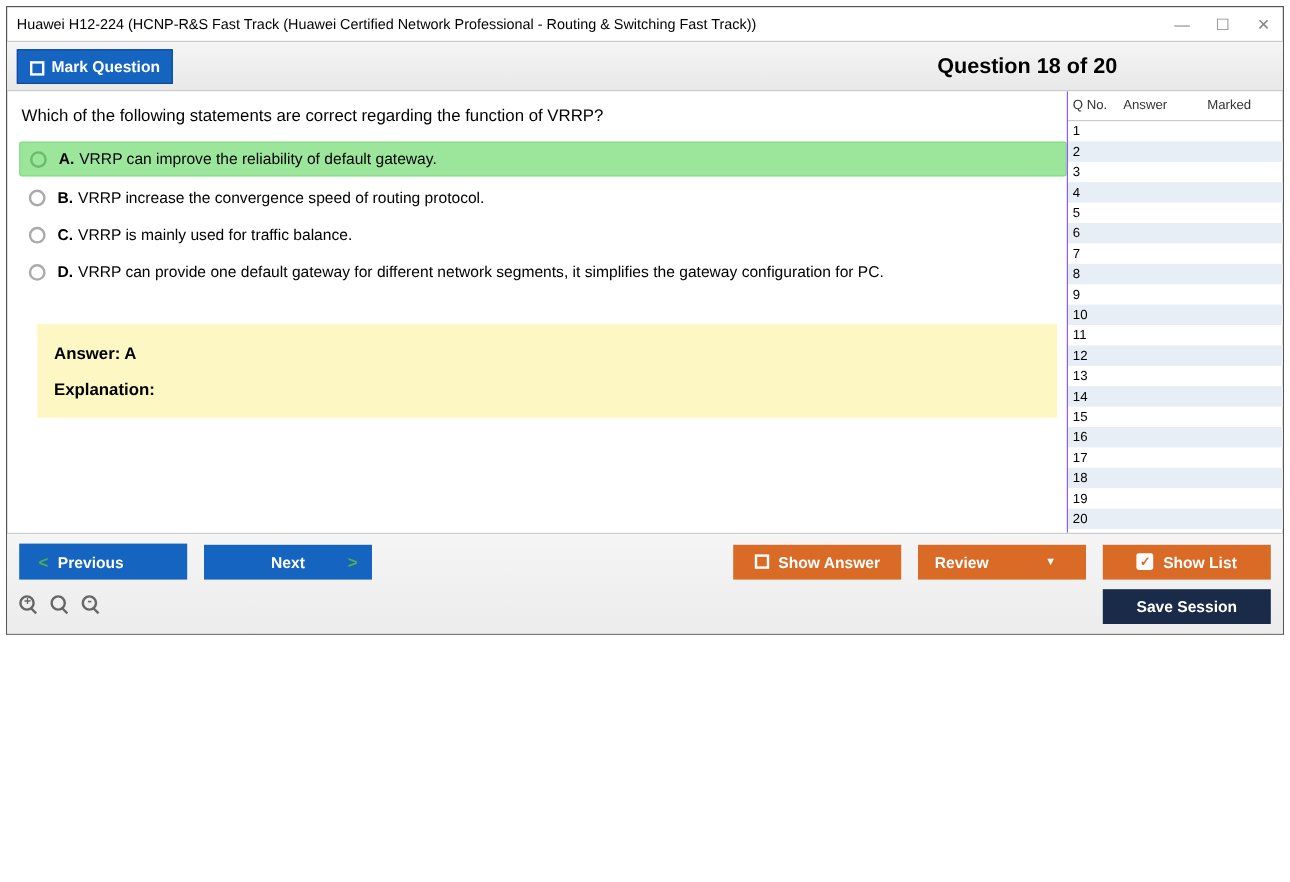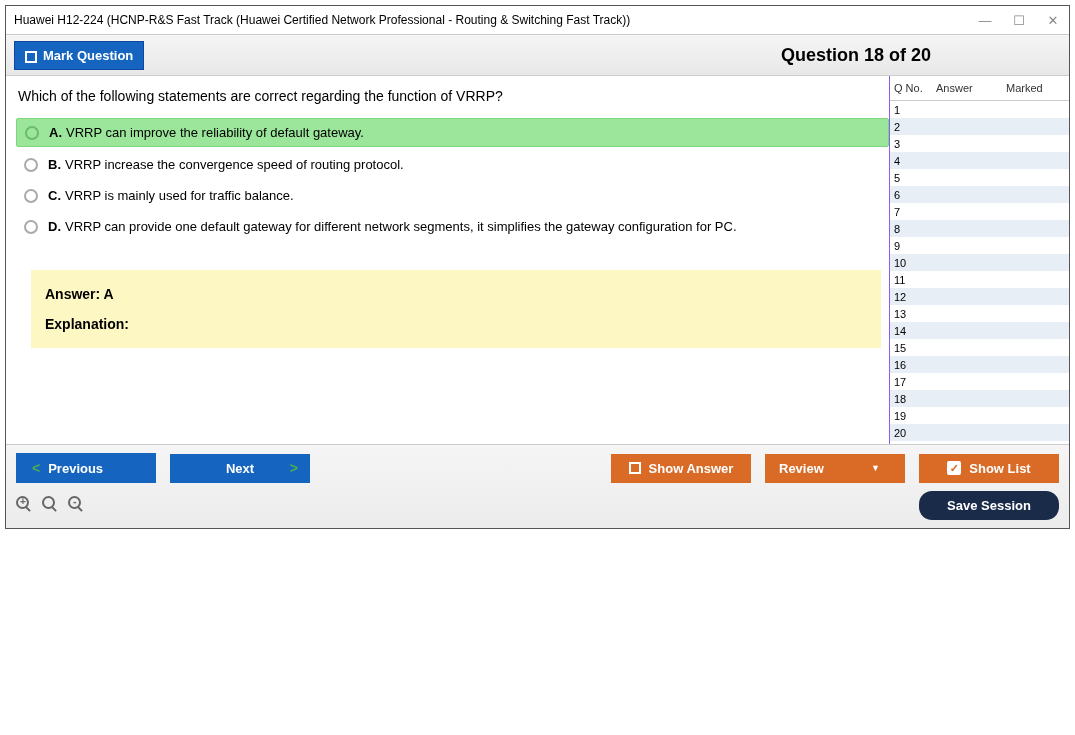--- a/index.html
+++ b/index.html
@@ -32,21 +32,21 @@
 .mark-col { flex: 1; }
 .side-rows { flex: 1; overflow-y: scroll; position: relative; }
 .srow { display: flex; font-size: 11px; height: 17px; align-items: center; cursor: pointer; }
 .srow:nth-child(even) { background: #e8eef5; }
 .srow > div { padding: 0 4px; }
 .footer { background: linear-gradient(#f5f5f5, #ececec); border-top: 1px solid #ccc; padding: 8px 10px; display: flex; flex-direction: column; gap: 8px; }
 .footer-row { display: flex; align-items: center; gap: 14px; }
 .btn { padding: 7px 16px; font-weight: bold; font-size: 13px; color: #fff; border: none; cursor: pointer; display: flex; align-items: center; gap: 8px; min-width: 140px; justify-content: center; }
 .btn-blue { background: #1565c0; }
 .btn-orange { background: #d96b27; }
-.btn-dark { background: #1a2b4a; border-radius: 13px; }
+.btn-dark { background: #1a2b4a; }
 .btn-prev { justify-content: flex-start; }
 .btn-next { justify-content: center; position: relative; }
 .chev { font-size: 14px; font-weight: bold; }
 .chev-green { color: #4caf50; }
 .spacer { flex: 1; }
 .checked-box { width: 14px; height: 14px; background: #fff; color: #d96b27; display: flex; align-items: center; justify-content: center; font-size: 11px; font-weight: bold; border-radius: 2px; }
 .unchecked-box { width: 12px; height: 12px; border: 2px solid #fff; display: inline-block; }
 .drop-arrow { font-size: 9px; margin-left: auto; }
 .zoom-icons { display: flex; gap: 6px; color: #666; font-size: 18px; }
 .zoom-icon { cursor: pointer; position: relative; width: 20px; height: 20px; }

